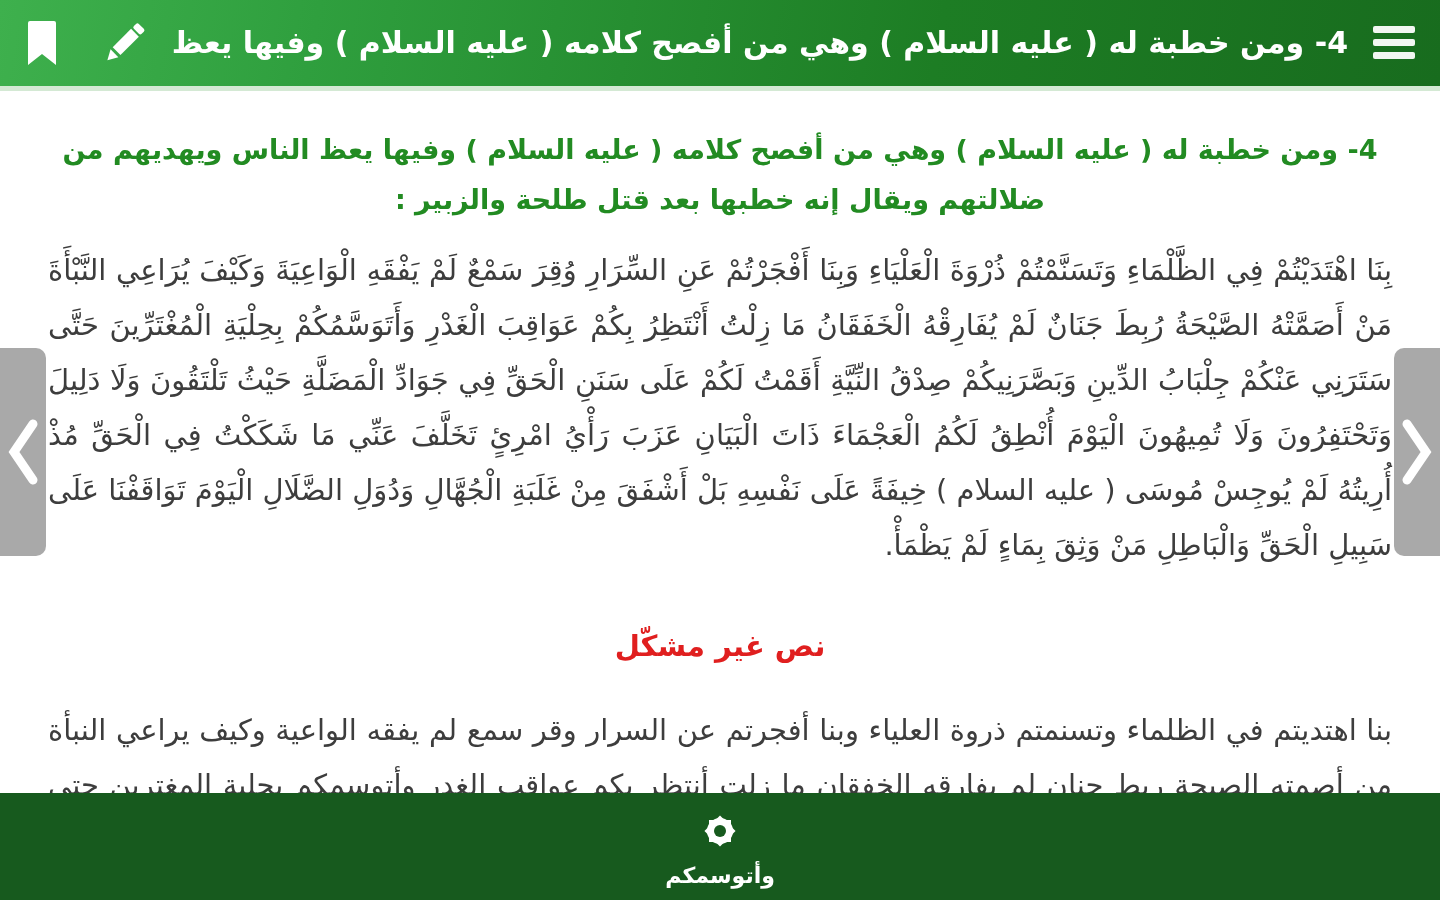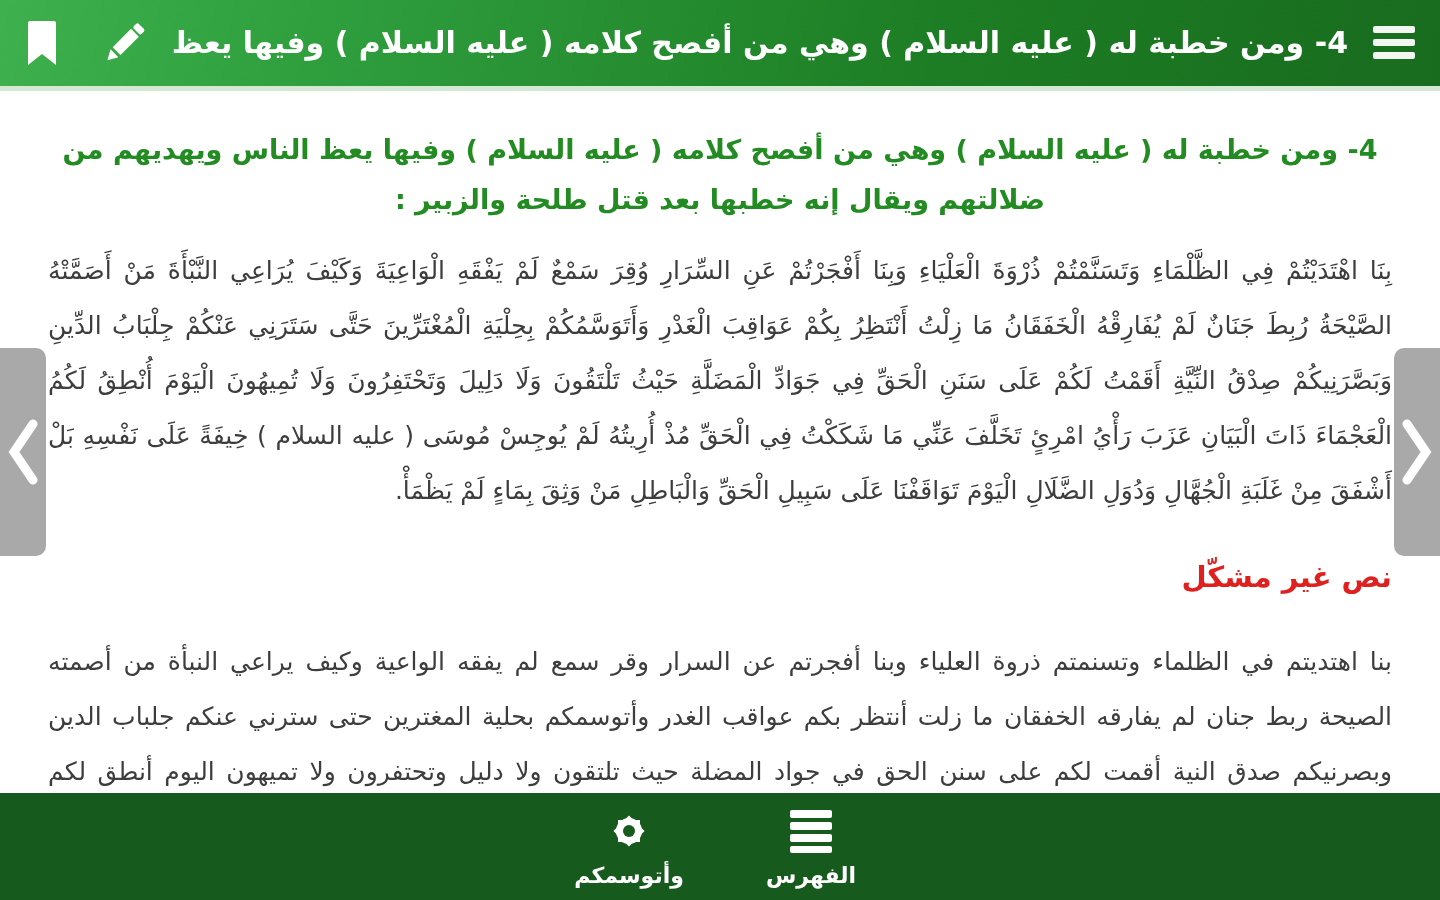--- a/index.html
+++ b/index.html
@@ -17,24 +17,24 @@
   .edit-btn { left:92px; width:64px; }
   .topbar-title { position:absolute; top:0; right:92px; left:168px; height:86px;
                   direction:rtl; text-align:right; white-space:nowrap; overflow:hidden;
                   color:#fff; font-weight:bold; font-size:30px; line-height:86px; }
 
   
   .content { position:absolute; top:91px; bottom:107px; left:0; right:0;
              padding:34px 48px 0 48px; direction:rtl; overflow:hidden; background:#fff; }
   .chapter-heading { color:#228b22; font-weight:bold; font-size:27px; line-height:50px;
                      text-align:center; margin-bottom:18px; }
-  .voc-text, .plain-text { color:#3d3d3d; font-size:25px; line-height:55px;
+  .voc-text, .plain-text { color:#3d3d3d; font-size:29px; line-height:55px;
                            text-align:justify; }
-  .section-label { color:#e01f1f; font-weight:bold; font-size:29px; text-align:right;
-                   margin:42px 0 40px 0; }
+  .section-label { color:#e01f1f; font-weight:bold; font-size:29px; text-align:center;
+                   margin:56px 0 40px 0; }
 
   
   .nav-arrow { position:absolute; top:348px; width:46px; height:208px; background:#a9a9a9;
                display:flex; align-items:center; justify-content:center; cursor:pointer; z-index:5; }
   .nav-arrow.left  { left:0;  border-radius:0 10px 10px 0; }
   .nav-arrow.right { right:0; border-radius:10px 0 0 10px; }
 
   
   .bottombar { position:absolute; bottom:0; left:0; width:1440px; height:107px;
                background:#175a1e; direction:rtl; display:flex; justify-content:center;
@@ -88,31 +88,20 @@
     </svg>
   </div>
   <div class="nav-arrow right">
     <svg width="34" height="72" viewBox="0 0 34 72">
       <polyline points="7,8 26,36 7,64" fill="none" stroke="#fff" stroke-width="9" stroke-linecap="round" stroke-linejoin="miter"></polyline>
     </svg>
   </div>
 
   <footer class="bottombar">
 
-    <div class="tab">
-      <span class="tab-icon">
-        <svg width="48" height="46" viewBox="0 0 48 46">
-          <rect x="3" y="2" width="42" height="8" rx="2" fill="#fff"></rect>
-          <rect x="3" y="14" width="42" height="8" rx="2" fill="#fff"></rect>
-          <rect x="3" y="26" width="42" height="8" rx="2" fill="#fff"></rect>
-          <rect x="3" y="38" width="42" height="7" rx="2" fill="#fff"></rect>
-        </svg>
-      </span>
-      <span class="tab-label">الفهرس</span>
-    </div>
 
 
 
     <div class="tab">
       <span class="tab-icon">
         <svg width="48" height="48" viewBox="0 0 48 48">
           <rect x="13" y="13" width="22" height="22" fill="#fff"></rect>
           <rect x="13" y="13" width="22" height="22" fill="#fff" transform="rotate(45 24 24)"></rect>
           <circle cx="24" cy="24" r="13" fill="#fff"></circle>
           <circle cx="24" cy="24" r="6" fill="#175a1e"></circle>

